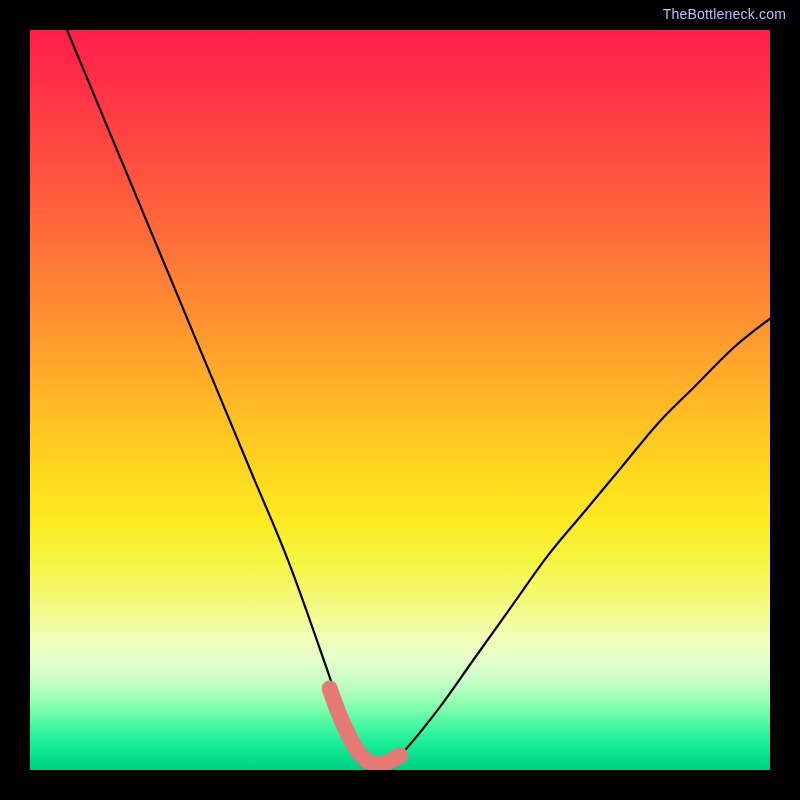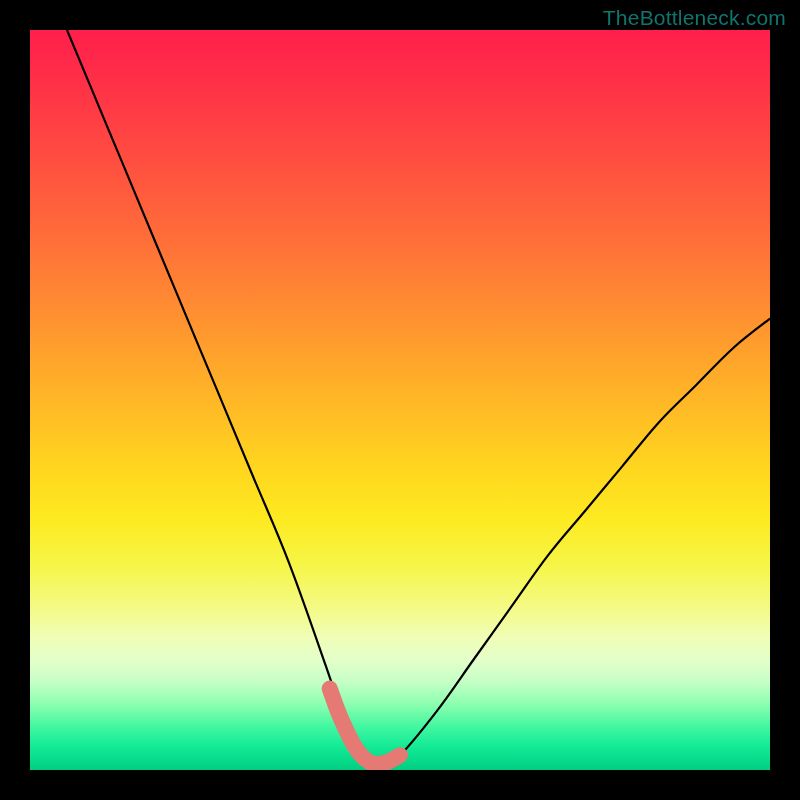--- a/index.html
+++ b/index.html
@@ -14,22 +14,22 @@
   .frame {
     position: relative;
     width: 800px;
     height: 800px;
     background: #000;
   }
   .watermark {
     position: absolute;
     top: 6px;
     right: 14px;
-    color: #0f766e;
-    font-size: 21px;
+    color: #c4b5fd;
+    font-size: 14px;
     font-weight: 400;
     letter-spacing: 0.2px;
     z-index: 5;
   }
   .plot {
     position: absolute;
     left: 30px;
     top: 30px;
     width: 740px;
     height: 740px;

